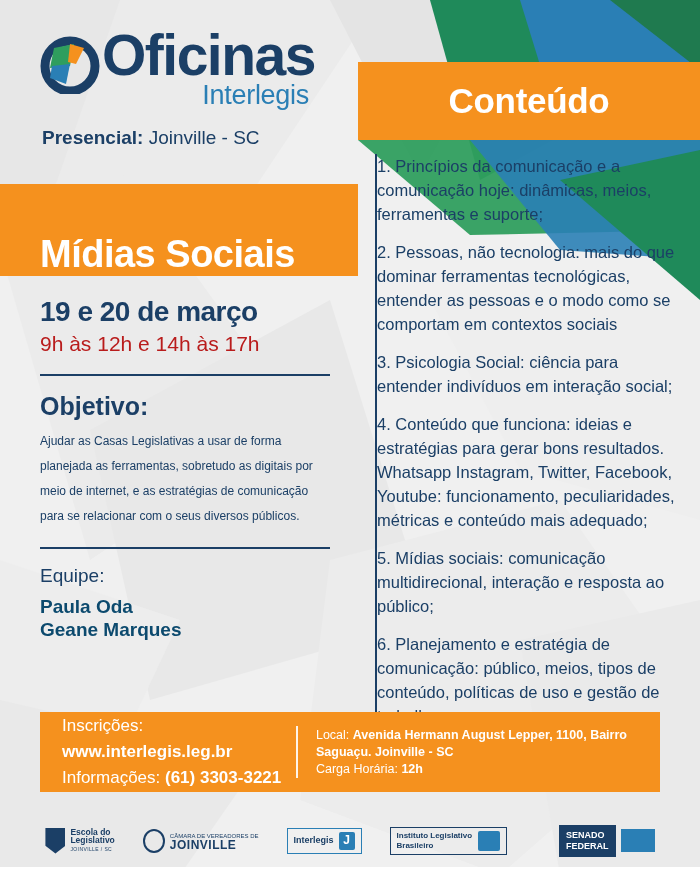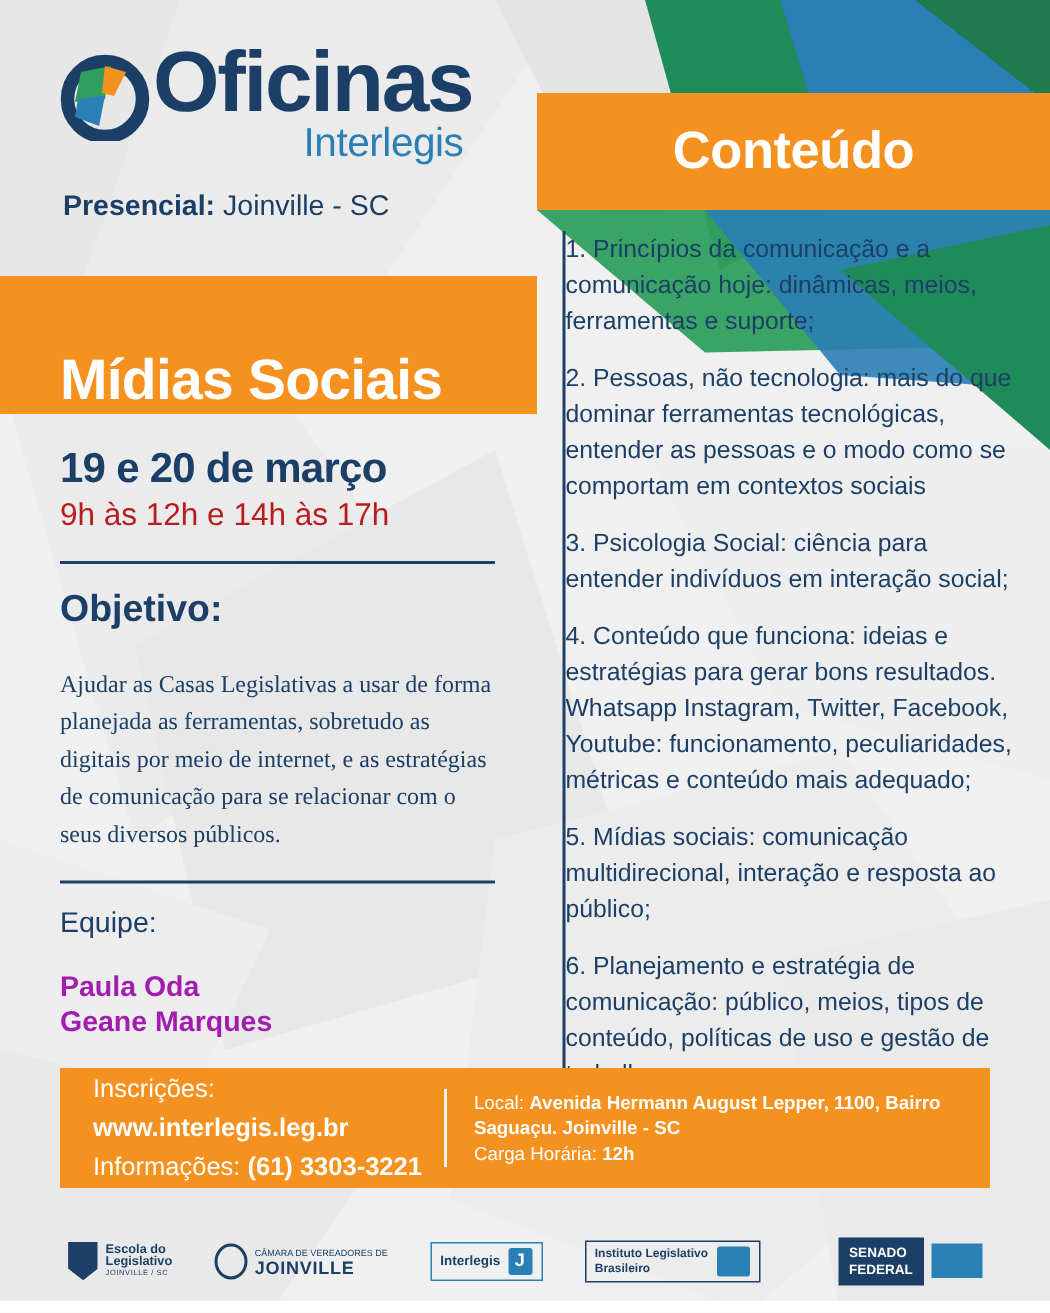--- a/index.html
+++ b/index.html
@@ -61,26 +61,26 @@
     font-size: 28px; font-weight: bold; color: #1b3f66; letter-spacing: -0.5px;
   }
   .date-sub {
     font-size: 21px; color: #b91c1c; margin-top: 4px; font-weight: 400;
   }
   .rule {
     height: 2px; background: #1b3f66; margin: 18px 0 16px 0; width: 290px;
   }
   .obj-title { font-size: 25px; font-weight: bold; color: #1b3f66; }
   .obj-text {
-    font-size: 16px; color: #1b3f66; line-height: 25px; margin-top: 23px; font-family: Liberation Serif, serif;
+    font-size: 12px; color: #1b3f66; line-height: 25px; margin-top: 8px;
   }
   .equipe-label { font-size: 19px; color: #1b3f66; margin-top: 2px; }
   .equipe-names {
-    font-size: 19px; font-weight: bold; color: #a21caf;
-    line-height: 23px; margin-top: 20px;
+    font-size: 19px; font-weight: bold; color: #0c4a6e;
+    line-height: 23px; margin-top: 8px;
   }
 
   
   .conteudo-band {
     position: absolute; left: 358px; top: 62px; width: 342px; height: 78px;
     background: #f5911e; display: flex; align-items: center; justify-content: center;
   }
   .conteudo-band h2 {
     color: #ffffff; font-size: 35px; font-weight: bold; letter-spacing: -0.3px;
   }

